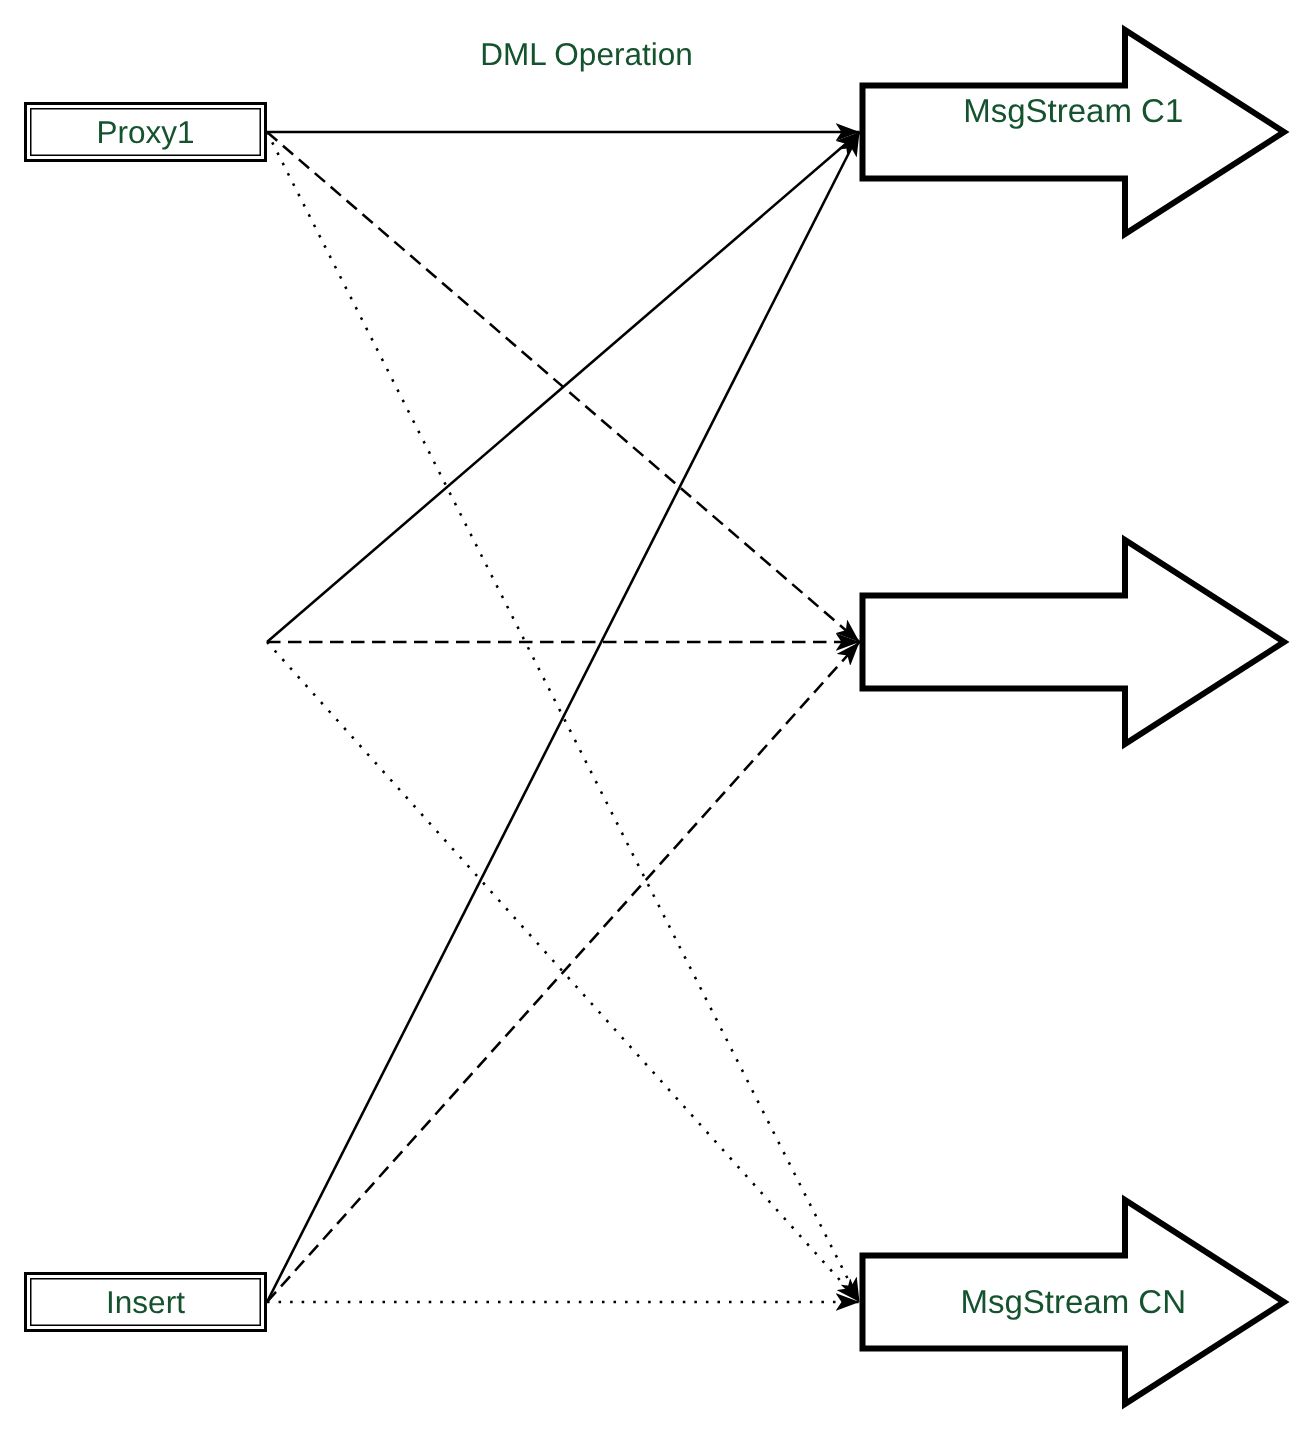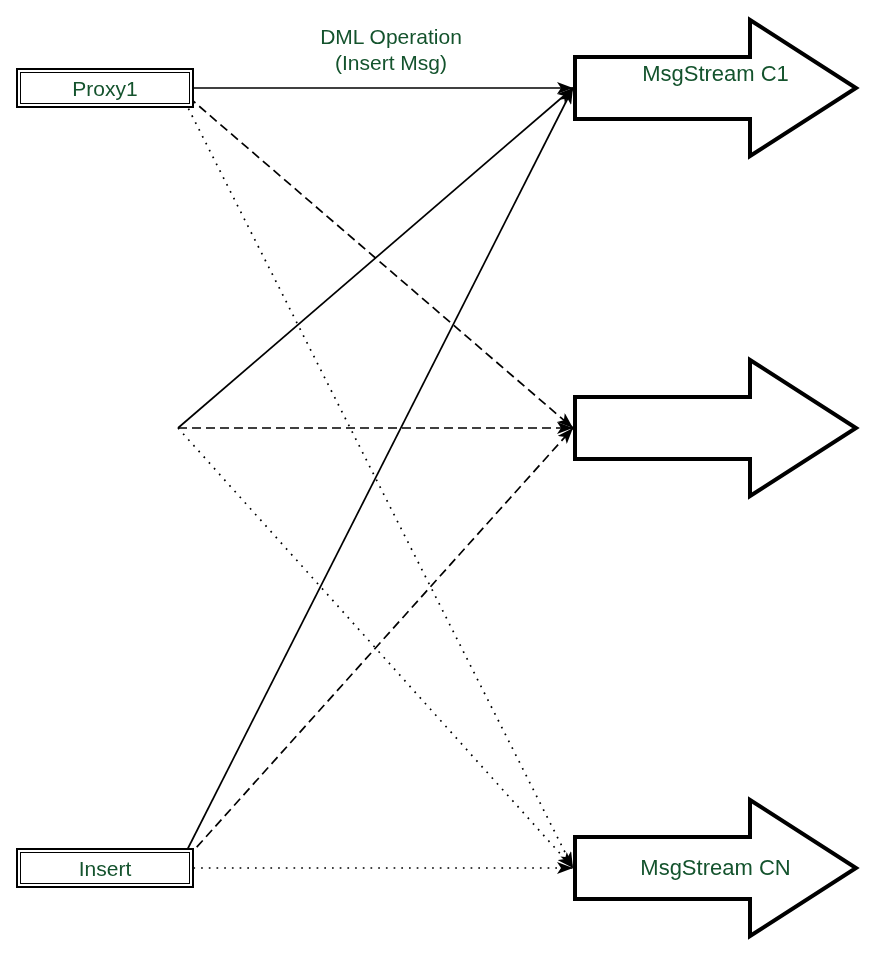--- a/index.html
+++ b/index.html
@@ -30,21 +30,21 @@
   .edge.dotted { stroke-dasharray: 1.7 6; }
   .block-arrow {
     fill: #ffffff;
     stroke: #000000;
     stroke-width: 4;
     stroke-linejoin: miter;
   }
   .proxy-box {
     position: absolute;
     left: 16px;
-    width: 178px;
+    width: 162px;
     height: 40px;
     box-sizing: border-box;
     border: 2px solid #000000;
     padding: 2px;
     background: #ffffff;
   }
   .proxy-inner {
     width: 100%;
     height: 100%;
     box-sizing: border-box;
@@ -105,21 +105,20 @@
 
     <g>
       <path class="block-arrow" d="M575,57 L750,57 L750,20 L856,88 L750,156 L750,119 L575,119 Z"></path>
       <path class="block-arrow" d="M575,397 L750,397 L750,360 L856,428 L750,496 L750,459 L575,459 Z"></path>
       <path class="block-arrow" d="M575,837 L750,837 L750,800 L856,868 L750,936 L750,899 L575,899 Z"></path>
     </g>
   </svg>
 
   <div class="dml-label">
     <div>DML Operation</div>
-    <div>(Insert Msg)</div>
   </div>
 
   <div class="proxy-box" style="top:68px">
     <div class="proxy-inner">
       <span class="proxy-label">Proxy1</span>
     </div>
   </div>
   <div class="proxy-box" style="top:848px">
     <div class="proxy-inner">
       <span class="proxy-label">Insert</span>

